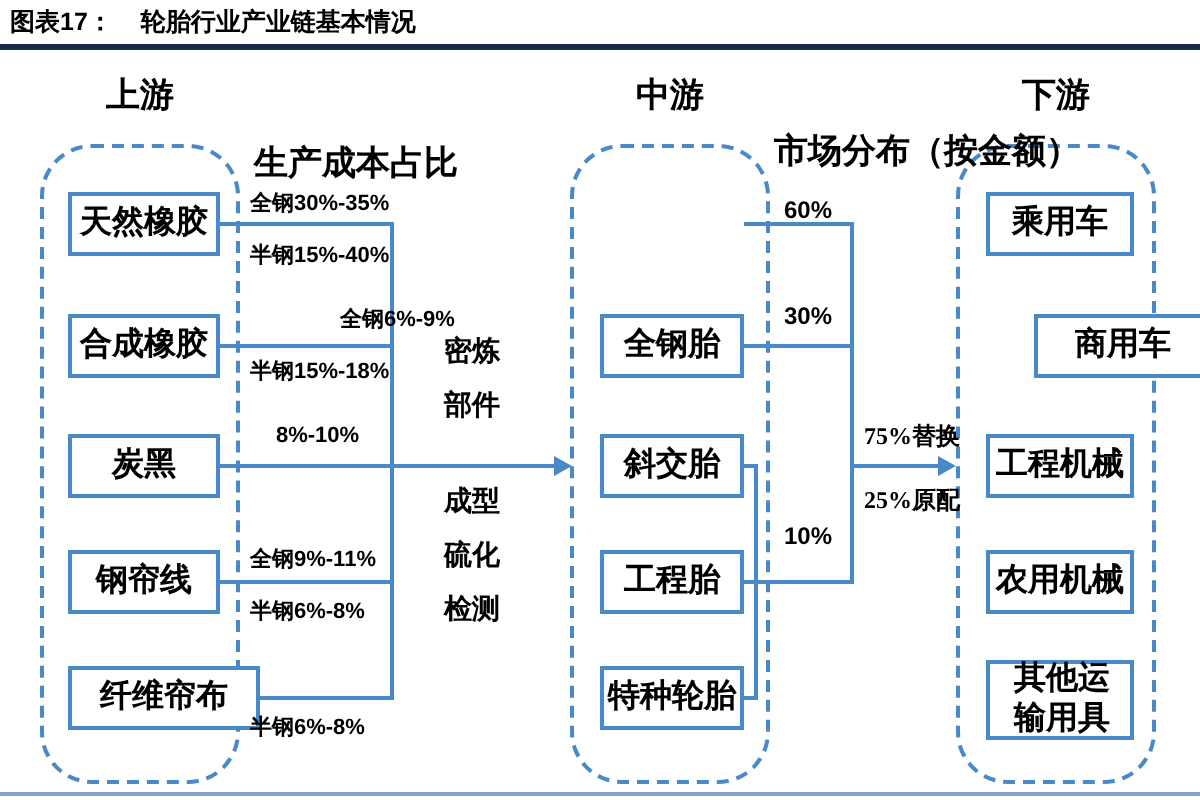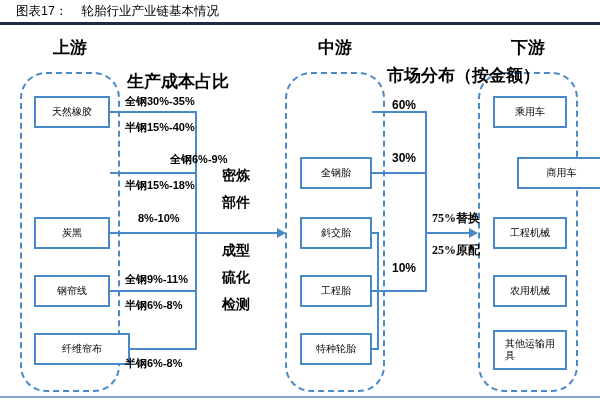--- a/index.html
+++ b/index.html
@@ -15,24 +15,23 @@
     color:var(--text);
   }
   .canvas{
     position:relative;
     width:600px;height:400px;
     background:#ffffff;
     overflow:hidden;
   }
   .title-row{
     position:absolute;left:5px;top:3px;
-    font-size:12.5px;font-weight:normal;
+    font-size:12.5px;font-weight:bold;
     font-family:"Liberation Sans", sans-serif;
     white-space:nowrap;
-    margin-left:11px;
   }
   .title-row .title-text{margin-left:14px;}
   .title-rule{
     position:absolute;left:0;top:22px;width:600px;height:3px;
     background:var(--title-rule);
   }
   .footer-rule{
     position:absolute;left:0;top:396px;width:600px;height:2px;
     background:var(--footer-rule);
   }
@@ -48,21 +47,21 @@
     border-radius:26px;
     box-sizing:border-box;
     background:transparent;
   }
   .box{
     position:absolute;
     border:2px solid var(--accent);
     background:#ffffff;
     box-sizing:border-box;
     display:flex;align-items:center;justify-content:center;
-    font-size:10px;font-weight:normal;text-align:left;
+    font-size:16px;font-weight:bold;text-align:right;
     font-family:"Liberation Serif", serif;
     line-height:1.25;
     z-index:3;
   }
   .box-tall{padding:0 10px;}
   .hline{position:absolute;height:2px;background:var(--accent);z-index:1;}
   .vline{position:absolute;width:2px;background:var(--accent);z-index:1;}
   .arrowhead{
     position:absolute;width:0;height:0;z-index:2;
     border-top:5px solid transparent;
@@ -92,20 +91,21 @@
 
   <div class="col-header" style="left:20px;top:36px;">上游</div>
   <div class="col-header" style="left:285px;top:36px;">中游</div>
   <div class="col-header" style="left:478px;top:36px;">下游</div>
 
   <div class="container-dashed" style="left:20px;"></div>
   <div class="container-dashed" style="left:285px;"></div>
   <div class="container-dashed" style="left:478px;"></div>
 
   <div class="box" style="left:34px;top:96px;width:76px;height:32px;">天然橡胶</div>
+  <div class="box" style="left:34px;top:157px;width:76px;height:32px;">合成橡胶</div>
   <div class="box" style="left:34px;top:217px;width:76px;height:32px;">炭黑</div>
   <div class="box" style="left:34px;top:275px;width:76px;height:32px;">钢帘线</div>
   <div class="box" style="left:34px;top:333px;width:96px;height:32px;">纤维帘布</div>
 
   <div class="box" style="left:300px;top:157px;width:72px;height:32px;">全钢胎</div>
   <div class="box" style="left:300px;top:217px;width:72px;height:32px;">斜交胎</div>
   <div class="box" style="left:300px;top:275px;width:72px;height:32px;">工程胎</div>
   <div class="box" style="left:300px;top:333px;width:72px;height:32px;">特种轮胎</div>
 
   <div class="box" style="left:493px;top:96px;width:74px;height:32px;">乘用车</div>

